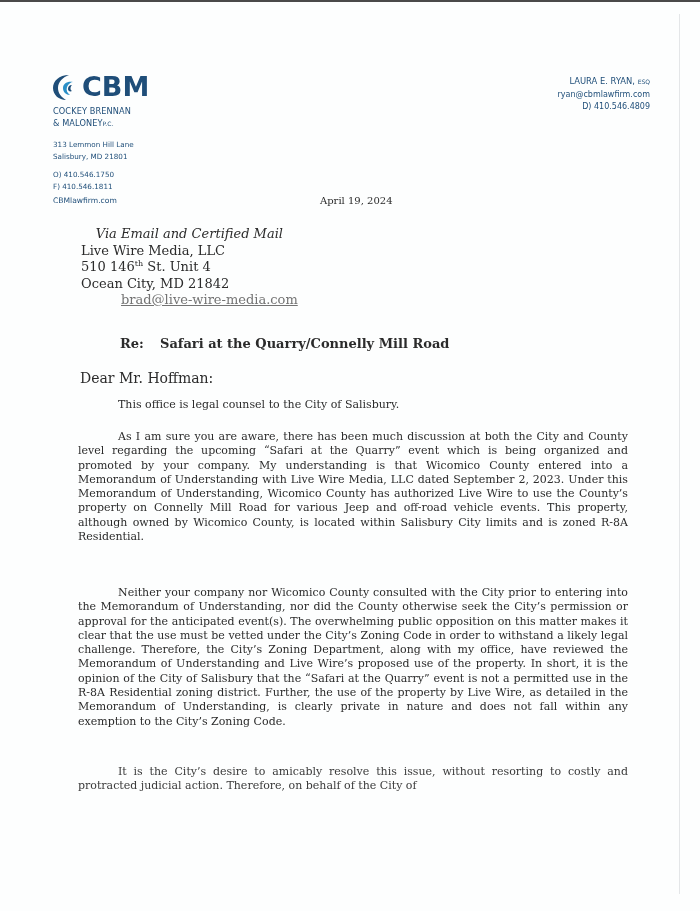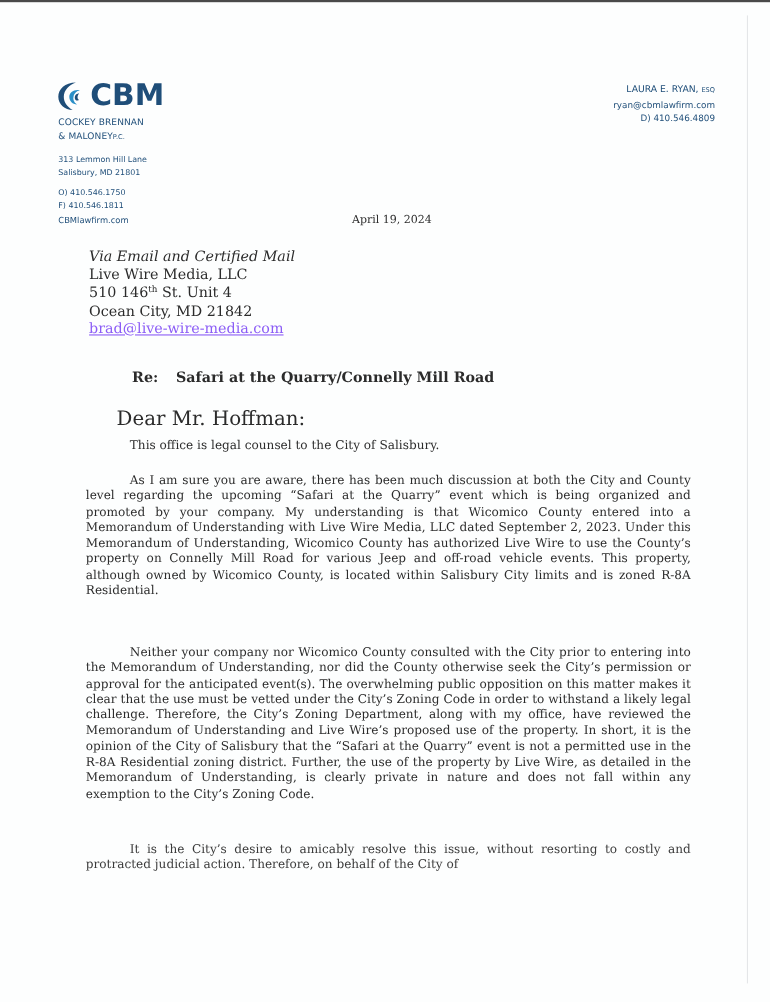--- a/index.html
+++ b/index.html
@@ -26,24 +26,24 @@
     
     .author { position: absolute; right: 50px; top: 75px; text-align: right; font-family: "DejaVu Sans", sans-serif; color: #1f4e79; font-size: 8px; line-height: 12.5px; }
     .author .esq { font-size: 6px; }
     .author .name { font-size: 8.4px; }
 
     
     .date { position: absolute; left: 320px; top: 195px; font-size: 10px; }
     .recipient { position: absolute; left: 81px; top: 226px; font-size: 13px; line-height: 16.5px; }
     .recipient .via { font-style: italic; text-align: center; }
     .recipient sup { font-size: 8px; vertical-align: 5px; line-height: 0; }
-    .recipient .email { text-decoration: underline; color: #8b5cf6; }
+    .recipient .email { text-decoration: underline; color: #737373; margin-left: 40px; }
     .re { position: absolute; left: 120px; top: 336px; font-size: 13px; font-weight: bold; }
     .re .re-label { display: inline-block; width: 40px; }
-    .salutation { position: absolute; left: 80px; top: 370px; font-size: 18px; margin-left: 26px; }
+    .salutation { position: absolute; left: 80px; top: 370px; font-size: 14px; }
 
     .para { position: absolute; left: 78px; width: 550px; font-size: 11px; line-height: 14.3px; text-align: justify; }
     .para .indent { display: inline-block; width: 40px; }
     .p1 { top: 398px; }
     .p2 { top: 430px; }
     .p3 { top: 586px; }
     .p4 { top: 765px; color: #3a3a3a; }
   </style>
 </head>
 <body>

